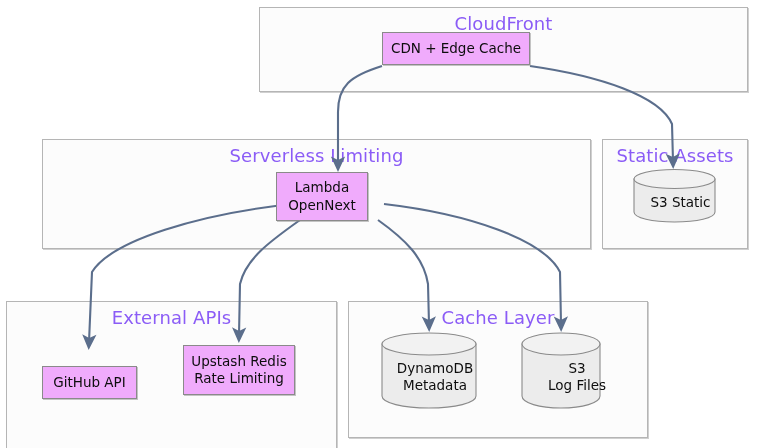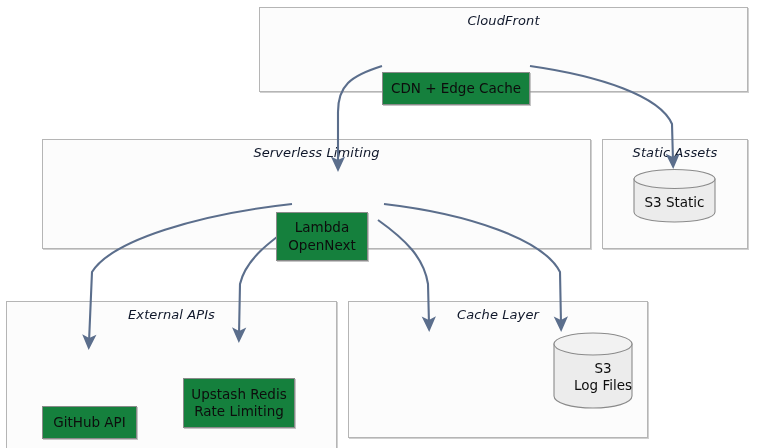--- a/index.html
+++ b/index.html
@@ -31,49 +31,48 @@
     background: #fcfcfc;
     border: 1px solid #b5b5b5;
     box-shadow: 1px 1px 0 rgba(150,150,150,0.45);
   }
   .group-title {
     position: absolute;
     left: 0;
     right: 0;
     top: 5px;
     text-align: center;
-    font-size: 13px;
-    color: #0f172a;
+    font-size: 18px;
+    color: #8b5cf6;
     letter-spacing: 0.1px;
     white-space: nowrap;
-    font-style: italic;
   }
   .node-box {
     position: absolute;
     box-sizing: border-box;
-    background: #15803d;
+    background: #f0abfc;
     border: 1px solid #8a8a8a;
     box-shadow: 1px 1px 0 rgba(140,140,140,0.5);
     display: flex;
     align-items: center;
     justify-content: center;
     text-align: center;
     font-size: 13.5px;
     color: #0d0d0d;
     line-height: 1.28;
     z-index: 5;
-    margin-top: 40px;
   }
   .node-box .lbl {
     padding: 0 6px;
     white-space: pre-line;
   }
   .cyl {
     position: absolute;
     z-index: 5;
+    padding-left: 12px;
   }
   .cyl svg {
     position: absolute;
     left: 0;
     top: 0;
     overflow: visible;
   }
   .cyl .cyl-label {
     position: absolute;
     left: 0;
@@ -133,35 +132,43 @@
 
   <div class="node-box" style="left:276px; top:172px; width:92px; height:49px;">
     <span class="lbl">Lambda
 OpenNext</span>
   </div>
 
   <div class="node-box" style="left:42px; top:366px; width:95px; height:33px;">
     <span class="lbl">GitHub API</span>
   </div>
 
-  <div class="node-box" style="left:183px; top:338px; width:112px; height:50px;">
+  <div class="node-box" style="left:183px; top:345px; width:112px; height:50px;">
     <span class="lbl">Upstash Redis
 Rate Limiting</span>
   </div>
 
   <div class="cyl" style="left:633px; top:168px; width:83px; height:55px;">
     <svg width="83" height="55" viewBox="0 0 83 55" xmlns="http://www.w3.org/2000/svg">
       <path d="M1,11 L1,44 C1,50 19.4,54 41.5,54 C63.6,54 82,50 82,44 L82,11 Z" fill="#ececec" stroke="#8a8a8a" stroke-width="1.1"></path>
       <ellipse cx="41.5" cy="11" rx="40.5" ry="9.5" fill="#f2f2f2" stroke="#8a8a8a" stroke-width="1.1"></ellipse>
     </svg>
     <div class="cyl-label" style="top:26px;">S3 Static</div>
   </div>
 
+  <div class="cyl" style="left:381px; top:332px; width:96px; height:77px;">
+    <svg width="96" height="77" viewBox="0 0 96 77" xmlns="http://www.w3.org/2000/svg">
+      <path d="M1,12 L1,64 C1,71 22,76 48,76 C74,76 95,71 95,64 L95,12 Z" fill="#ececec" stroke="#8a8a8a" stroke-width="1.1"></path>
+      <ellipse cx="48" cy="12" rx="47" ry="11" fill="#f2f2f2" stroke="#8a8a8a" stroke-width="1.1"></ellipse>
+    </svg>
+    <div class="cyl-label" style="top:28px;">DynamoDB
+Metadata</div>
+  </div>
 
-  <div class="cyl" style="left:521px; top:332px; width:100px; height:77px;margin-left:32px;">
+  <div class="cyl" style="left:521px; top:332px; width:100px; height:77px;">
     <svg width="80" height="77" viewBox="0 0 80 77" xmlns="http://www.w3.org/2000/svg">
       <path d="M1,12 L1,64 C1,71 18.5,76 40,76 C61.5,76 79,71 79,64 L79,12 Z" fill="#ececec" stroke="#8a8a8a" stroke-width="1.1"></path>
       <ellipse cx="40" cy="12" rx="39" ry="11" fill="#f2f2f2" stroke="#8a8a8a" stroke-width="1.1"></ellipse>
     </svg>
     <div class="cyl-label" style="top:28px;">S3
 Log Files</div>
   </div>
 
 </div>
 

